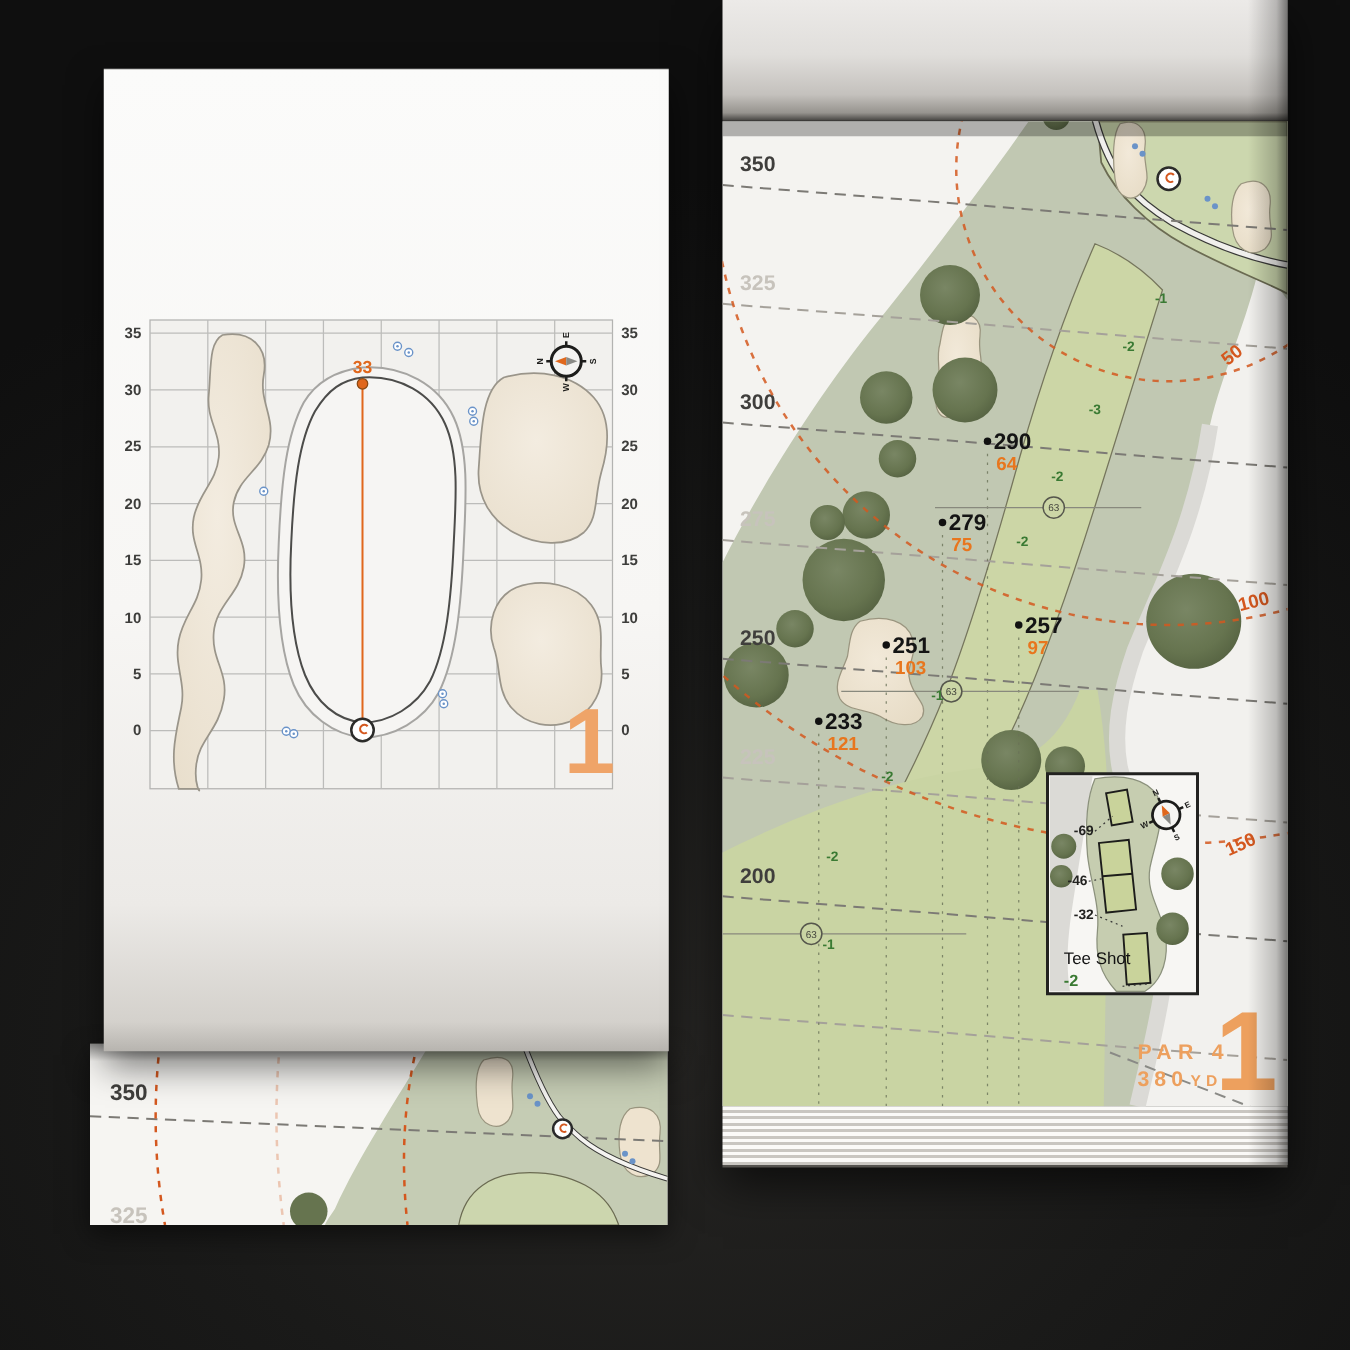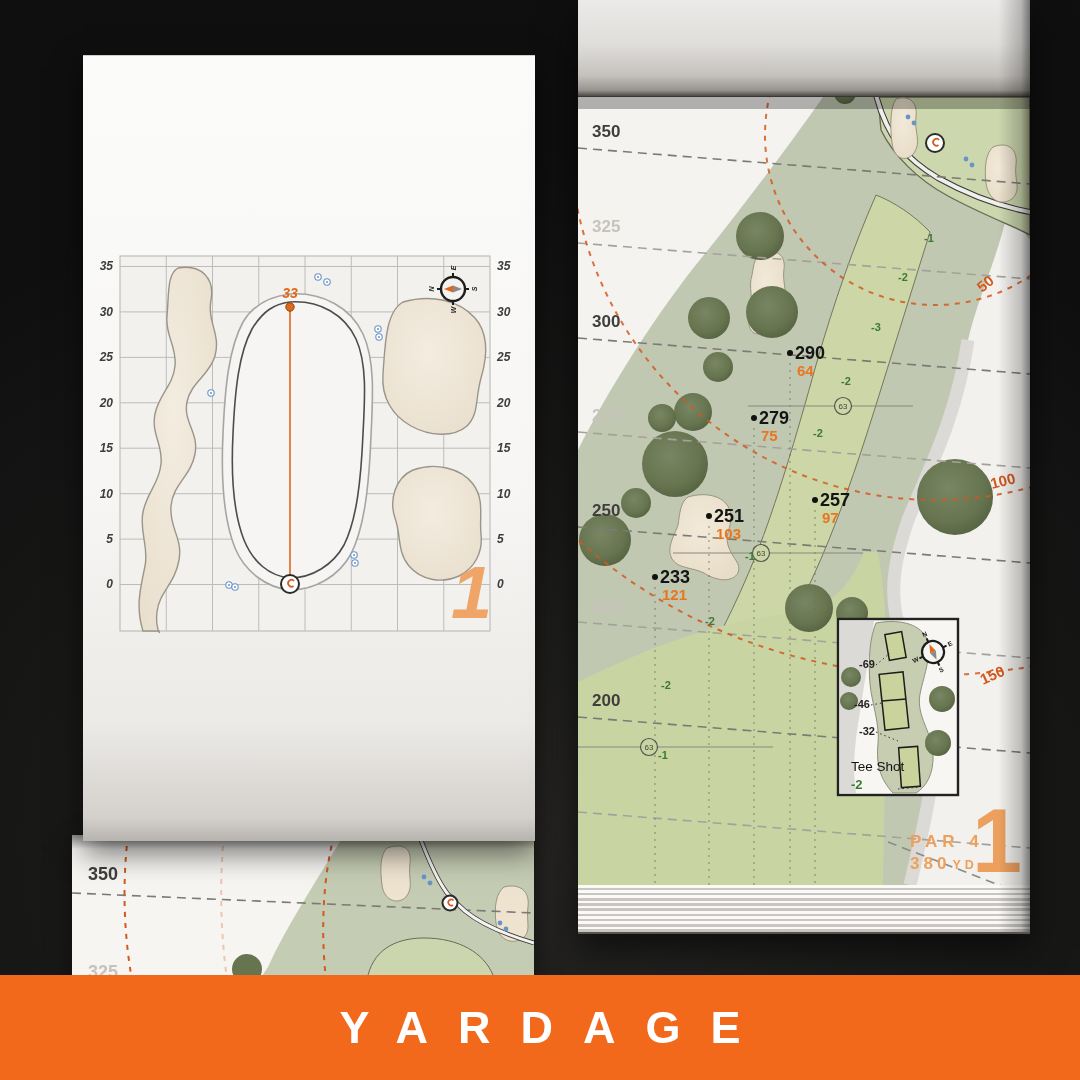--- a/index.html
+++ b/index.html
@@ -1,21 +1,21 @@
 <!DOCTYPE html>
 <html><head>
 <meta charset="utf-8">
 <style>
   html,body{margin:0;padding:0;background:#0e0e0e;}
   .scene{position:relative;width:1080px;height:1080px;overflow:hidden;
          background:radial-gradient(ellipse 900px 700px at 50% 78%, #262523 0%, #1a1a19 45%, #0f0f0f 100%);
          font-family:"Liberation Sans","DejaVu Sans",sans-serif;}
   .booklet-left-page{position:absolute;left:83px;top:55px;width:452px;height:785px;
          background:linear-gradient(180deg,#fbfbfa 0%,#f7f6f4 55%,#eceae7 85%,#d4d1cc 97%,#b7b4af 100%);
-         border-top:1px solid #cfcfcd;box-shadow:0 12px 28px rgba(0,0,0,.55);font-style:italic;}
+         border-top:1px solid #cfcfcd;box-shadow:0 12px 28px rgba(0,0,0,.55);}
   .booklet-left-under{position:absolute;left:72px;top:835px;width:462px;height:145px;
          background:#f6f5f2;box-shadow:0 8px 20px rgba(0,0,0,.5);}
   .under-shadow{position:absolute;left:0;top:0;width:100%;height:14px;
          background:linear-gradient(180deg,rgba(0,0,0,.42),rgba(0,0,0,0));}
   .booklet-right{position:absolute;left:578px;top:0;width:452px;height:932px;box-shadow:0 16px 34px rgba(0,0,0,.6);}
   .flip-top{position:absolute;left:0;top:0;width:452px;height:97px;
          background:linear-gradient(180deg,#eceae8 0%,#e0dedb 45%,#c4c1bd 78%,#97948f 93%,#4c4a47 99%,#232220 100%);}
   .right-map{position:absolute;left:0;top:97px;width:452px;height:788px;background:#f4f3f0;}
   .page-stack{position:absolute;left:0;top:885px;width:452px;height:47px;
          background:repeating-linear-gradient(180deg,#fbfaf8 0px,#fbfaf8 2.6px,#c9c6c1 2.6px,#c9c6c1 5.2px);
@@ -354,17 +354,14 @@
       <text x="332" y="772" font-size="17" font-weight="bold" letter-spacing="4" fill="#eda05e"><tspan>380</tspan><tspan font-size="12.5" dx="2">YD</tspan></text>
       <text x="394" y="775" font-size="90" font-weight="800" fill="#eda05e">1</text>
 
       <rect x="0" y="0" width="452" height="12" fill="#000" opacity=".28"></rect>
     </svg>
 
     <div class="page-stack"></div>
     <div class="right-edge-shade"></div>
   </div>
 
-  <div class="banner">
-    <div class="banner-label">YARDAGE</div>
-  </div>
 
 </div>
 
 </body></html>

